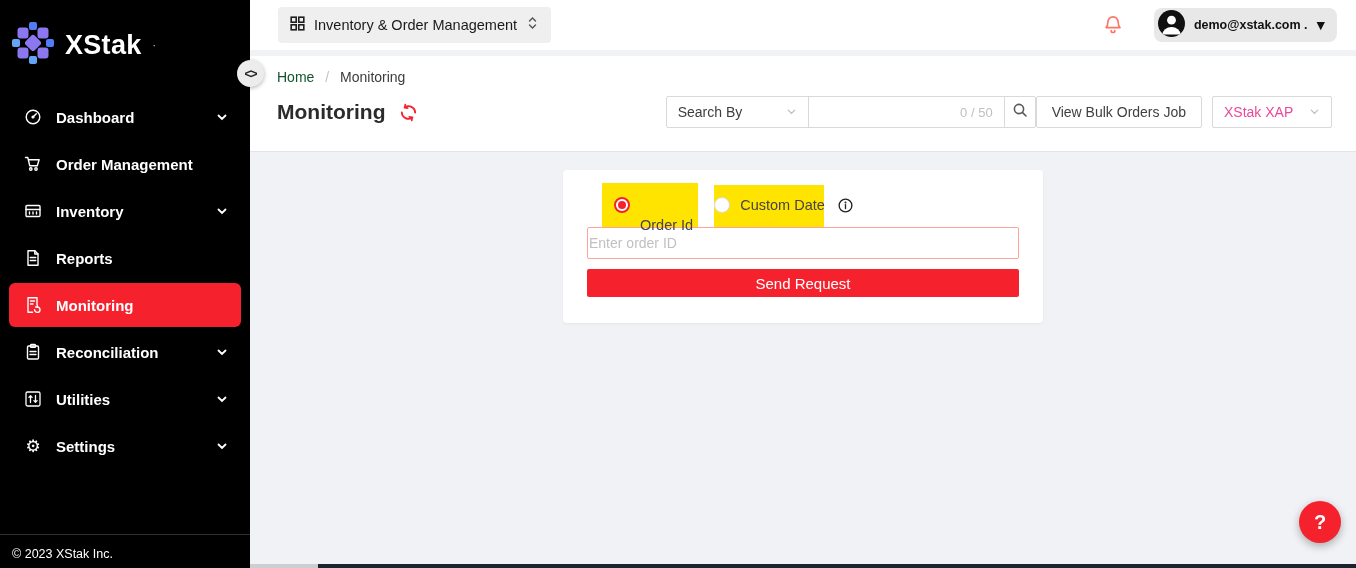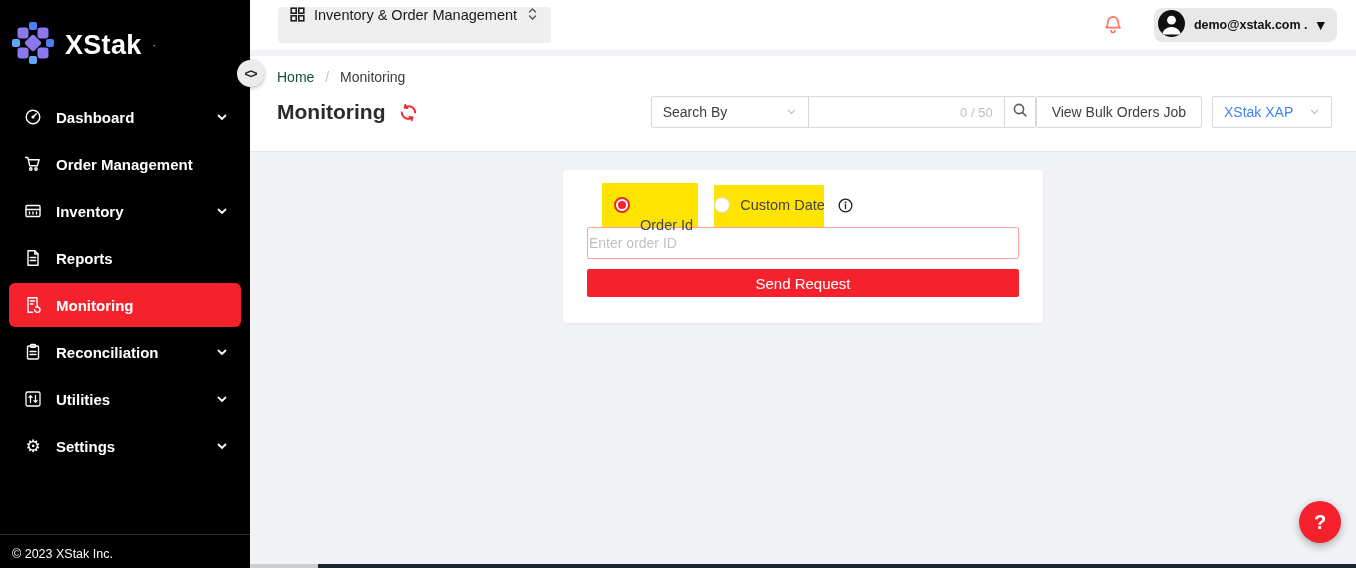--- a/index.html
+++ b/index.html
@@ -27,21 +27,21 @@
   .sidebar-footer {
     position:absolute; bottom:0; left:0; right:0; border-top:1px solid #2e2e2e;
     padding:12px 12px 0 12px; height:34px; font-size:12.5px; color:#fff; white-space:nowrap;
   }
 
   
   .main { flex:1; display:flex; flex-direction:column; position:relative; }
 
   .topbar { height:50px; background:#fff; display:flex; align-items:center; padding:0 19px 0 28px; }
   .app-switcher {
-    display:flex; gap:9px; background:#efefef; border-radius:4px;
+    display:flex; align-items:center; gap:9px; background:#efefef; border-radius:4px;
     height:36px; padding:0 12px; cursor:pointer;
   }
   .app-switcher-label { font-size:14.5px; color:#1a1a1a; }
   .topbar-spacer { flex:1; }
   .bell-btn { margin-right:30px; cursor:pointer; display:flex; }
   .user-pill {
     display:flex; align-items:center; gap:9px; background:#e8e8e8; border-radius:8px;
     height:34px; padding:3px 12px 3px 4px; cursor:pointer;
   }
   .user-email { font-size:12.5px; font-weight:700; color:#111; }
@@ -54,29 +54,29 @@
   .crumb-home { color:#14532d; cursor:pointer; }
   .crumb-sep { color:#c4c4c4; margin:0 7px; }
   .crumb-current { color:#3c3c3c; }
   .title-row { display:flex; align-items:center; justify-content:space-between; margin-top:11px; }
   .title-left { display:flex; align-items:center; gap:14px; }
   .page-title { font-size:21px; font-weight:700; color:#2b2b2b; }
   .refresh-btn { display:flex; cursor:pointer; }
 
   .controls { display:flex; align-items:center; height:32px; }
   .ctl { height:32px; background:#fff; border:1px solid #d9d9d9; display:flex; align-items:center; }
-  .searchby-select { width:158px; border-radius:2px 0 0 2px; padding:0 11px; justify-content:space-between; cursor:pointer; }
+  .searchby-select { width:143px; border-radius:2px 0 0 2px; padding:0 11px; justify-content:space-between; cursor:pointer; }
   .searchby-label { font-size:14px; color:#3d3d3d; }
   .search-input-wrap { width:197px; margin-left:-1px; padding:0 11px; }
   .search-input { border:none; outline:none; flex:1; min-width:0; font-size:14px; font-family:"Liberation Sans",sans-serif; }
   .search-counter { font-size:13px; color:#bfbfbf; white-space:nowrap; }
   .search-btn { width:32px; margin-left:-1px; border-radius:0 2px 2px 0; justify-content:center; cursor:pointer; }
   .bulk-btn { border-radius:2px; padding:0 15px; font-size:14px; color:#404040; cursor:pointer; }
   .ws-select { margin-left:10px; width:120px; border-radius:2px; padding:0 11px; justify-content:space-between; cursor:pointer; }
-  .ws-label { font-size:14px; color:#3b82f6; }
+  .ws-label { font-size:14px; color:#ec4899; }
 
   .content { flex:1; background:#f0f2f5; position:relative; }
   .card {
     width:480px; margin:18px auto 0 auto; background:#fff; border-radius:4px;
     padding:13px 24px 26px 24px; box-shadow:0 1px 3px rgba(0,0,0,.05);
   }
   .radio-row { position:relative; height:44px; display:flex; align-items:center; padding-left:27px; }
   .hl { position:absolute; background:#ffe400; z-index:0; }
   .hl-1 { left:15px; top:0; width:96px; height:44px; }
   .hl-2 { left:127px; top:2px; width:110px; height:42px; }

